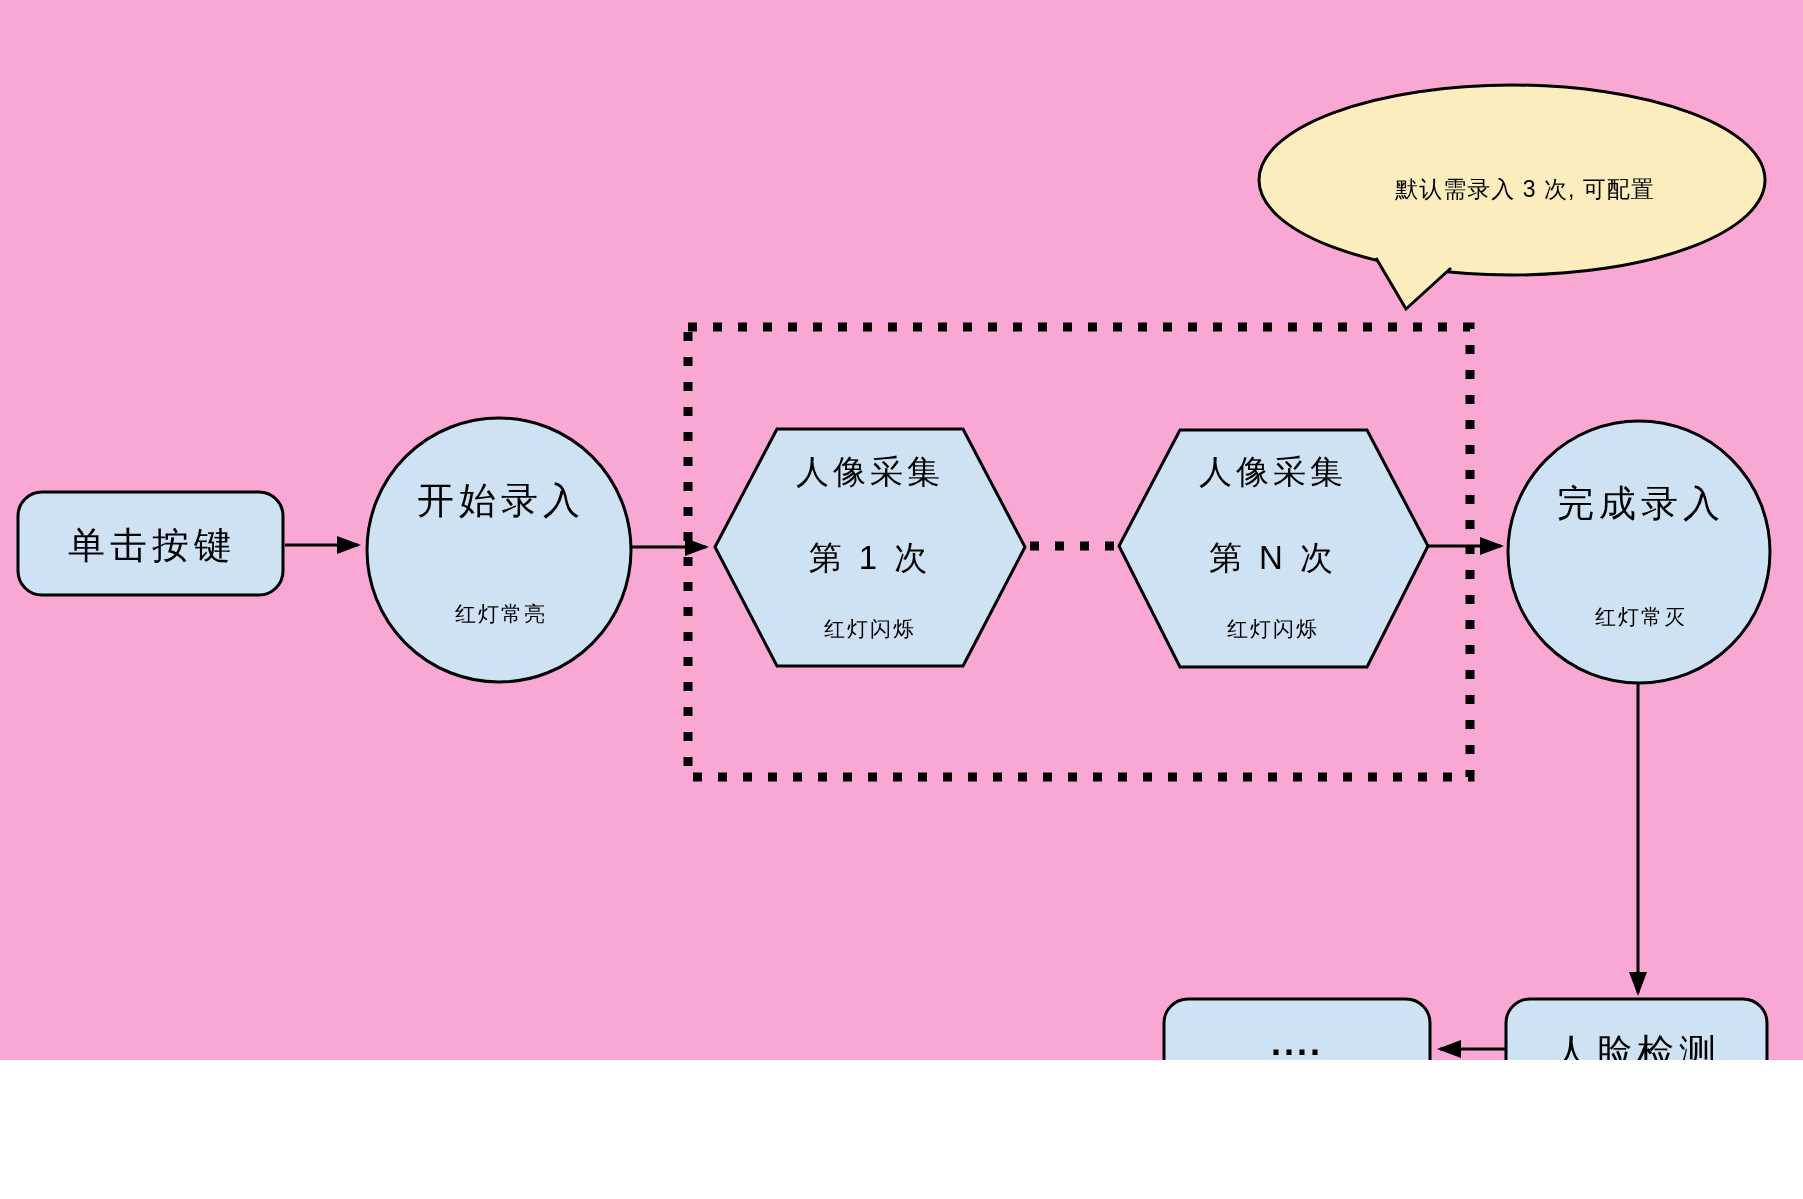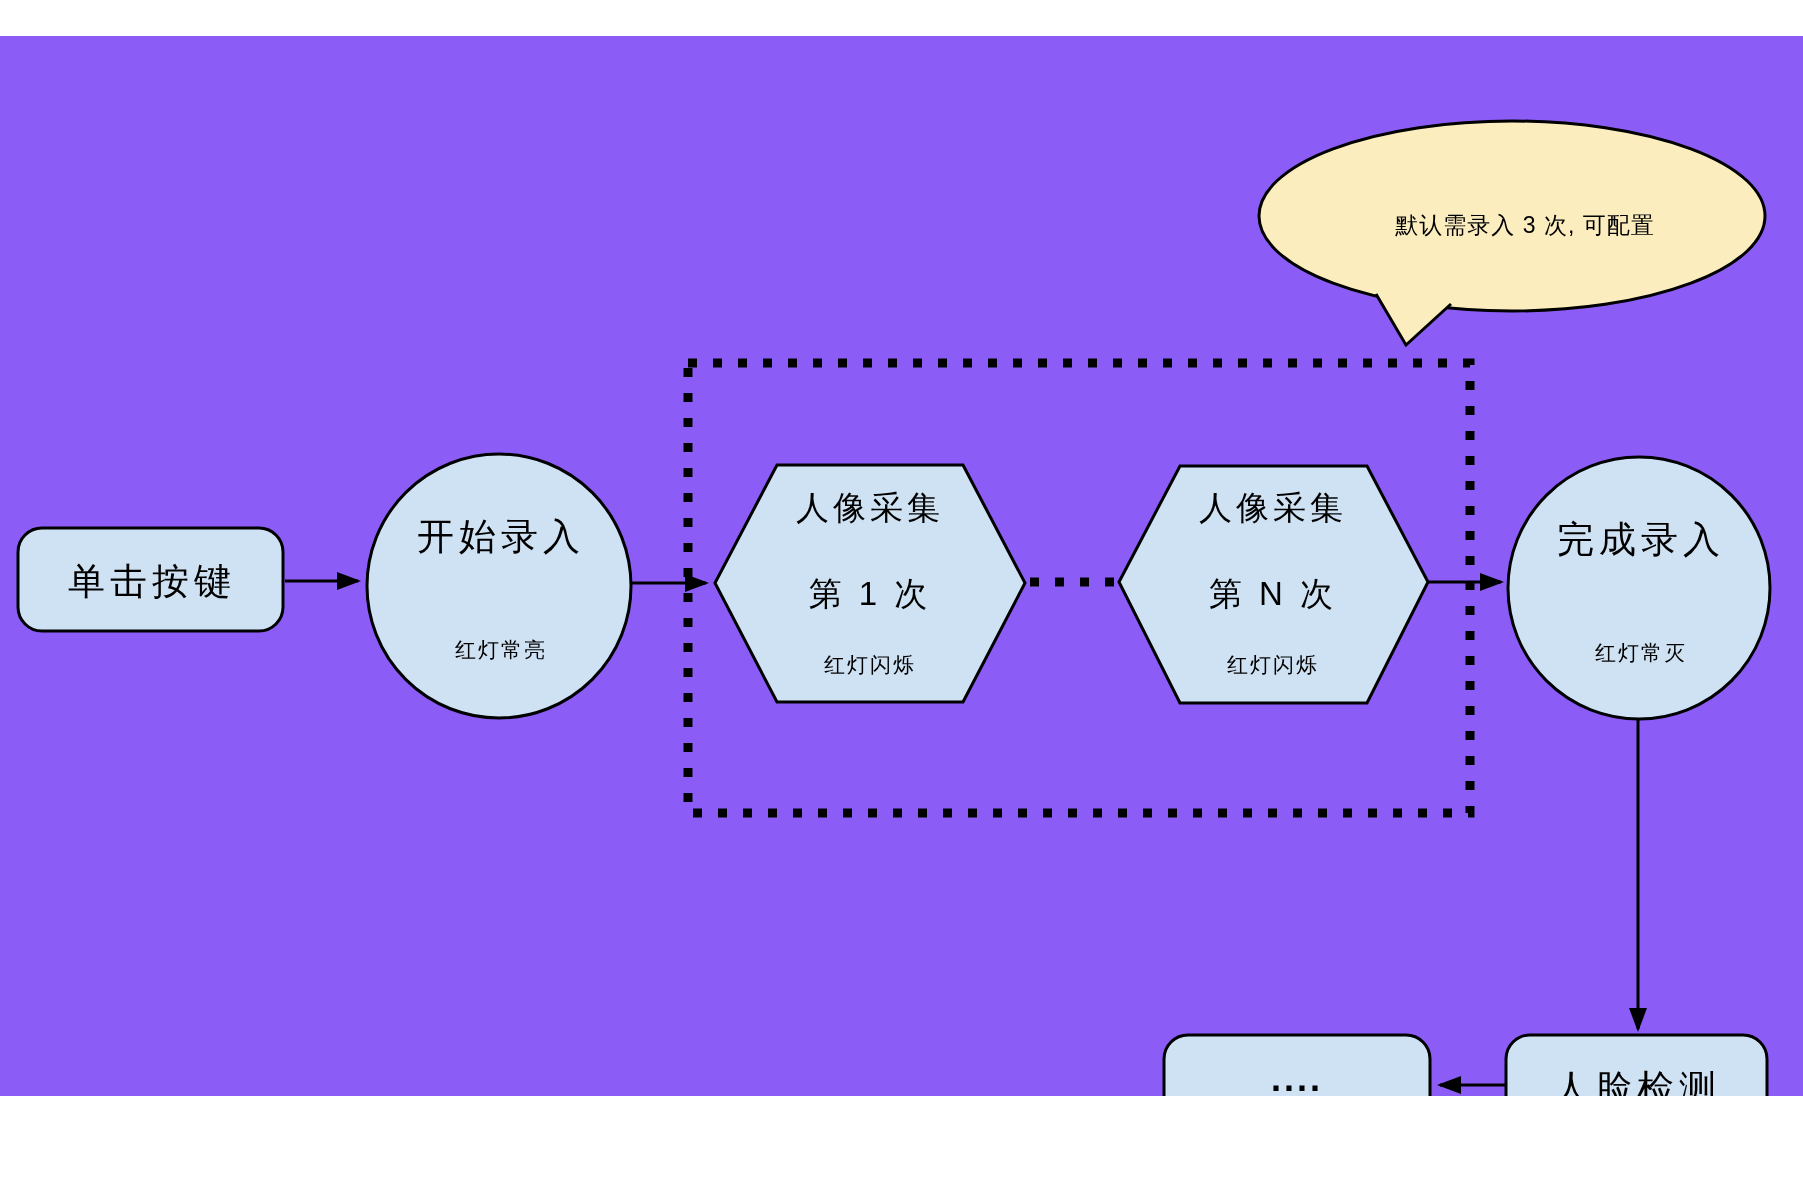--- a/index.html
+++ b/index.html
@@ -1,17 +1,17 @@
 <!DOCTYPE html>
 <html><head>
 <meta charset="utf-8">
 <style>
   html,body{margin:0;padding:0;background:#ffffff;}
-  .stage{position:relative;width:1803px;height:1060px;background:#8b5cf6;overflow:hidden;
-         font-family:"Liberation Sans","DejaVu Sans",sans-serif;margin-top:36px;}
+  .stage{position:relative;width:1803px;height:1060px;background:#f9a8d4;overflow:hidden;
+         font-family:"Liberation Sans","DejaVu Sans",sans-serif;}
   svg{display:block;}
   .node{fill:var(--node-fill,#cfe2f3);stroke:#000;stroke-width:3;}
   .callout{fill:var(--bubble-fill,#fcedbf);stroke:#000;stroke-width:3;}
   .edge{stroke:#000;stroke-width:3;fill:none;}
   .dotted{stroke:#000;stroke-width:9;fill:none;stroke-dasharray:9 16;}
   text{fill:#000;text-anchor:middle;dominant-baseline:central;
        font-family:"Liberation Sans","DejaVu Sans",sans-serif;}
   .t-lg{font-size:37px;letter-spacing:5px;}
   .t-md{font-size:33px;letter-spacing:4px;}
   .t-sm{font-size:21px;letter-spacing:2px;}

